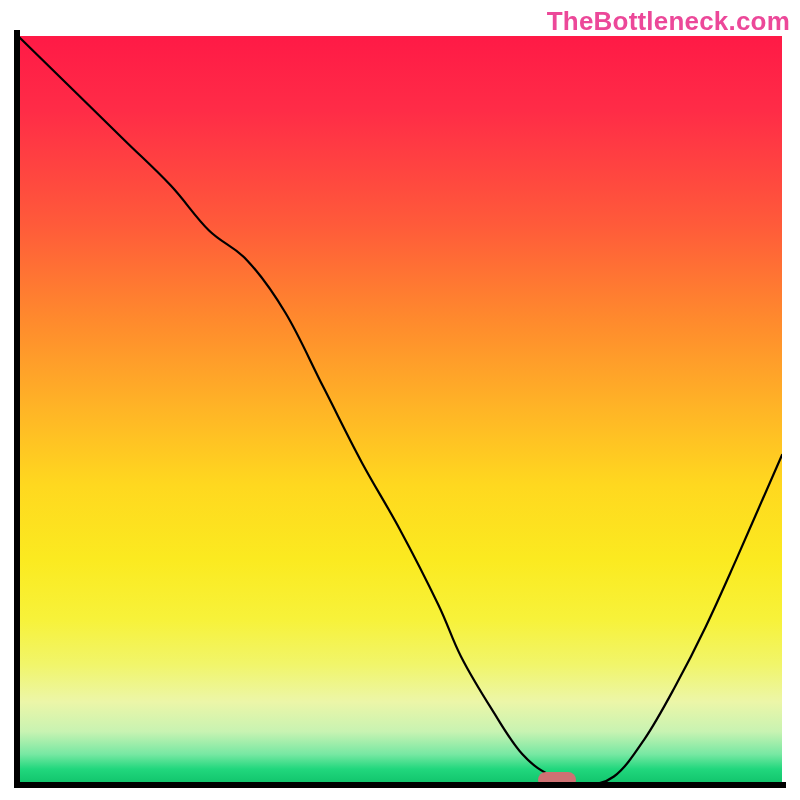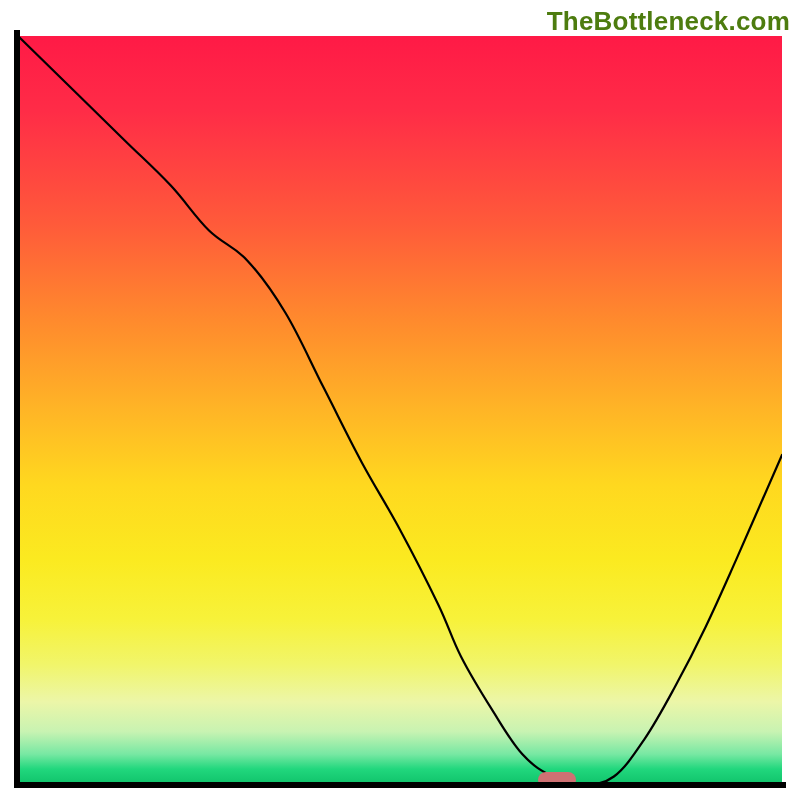--- a/index.html
+++ b/index.html
@@ -15,21 +15,21 @@
     width: 800px;
     height: 800px;
   }
   .watermark {
     position: absolute;
     top: 6px;
     right: 10px;
     font-family: Arial, Helvetica, sans-serif;
     font-size: 26px;
     font-weight: 600;
-    color: #4d7c0f;
+    color: #ec4899;
     letter-spacing: 0.2px;
     z-index: 50;
   }
   .plot-area {
     position: absolute;
     left: 18px;
     top: 36px;
     width: 764px;
     height: 748px;
     background: linear-gradient(

